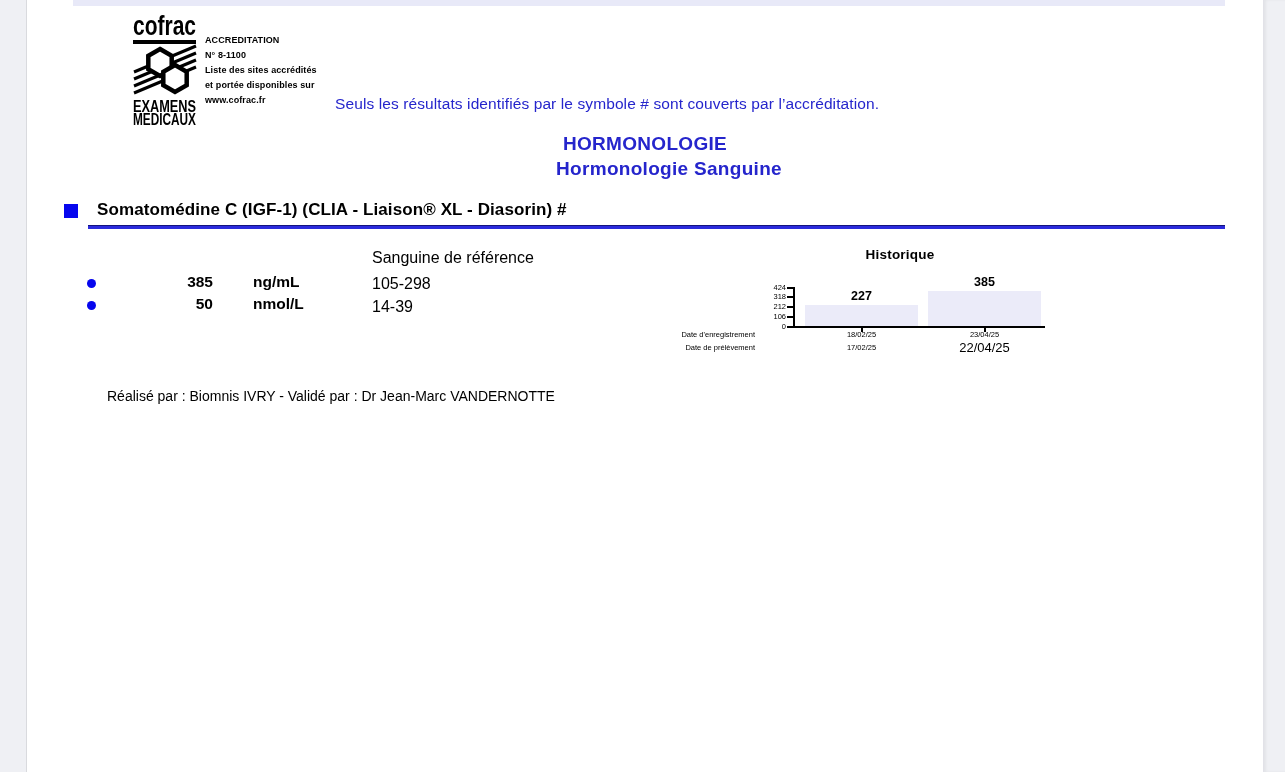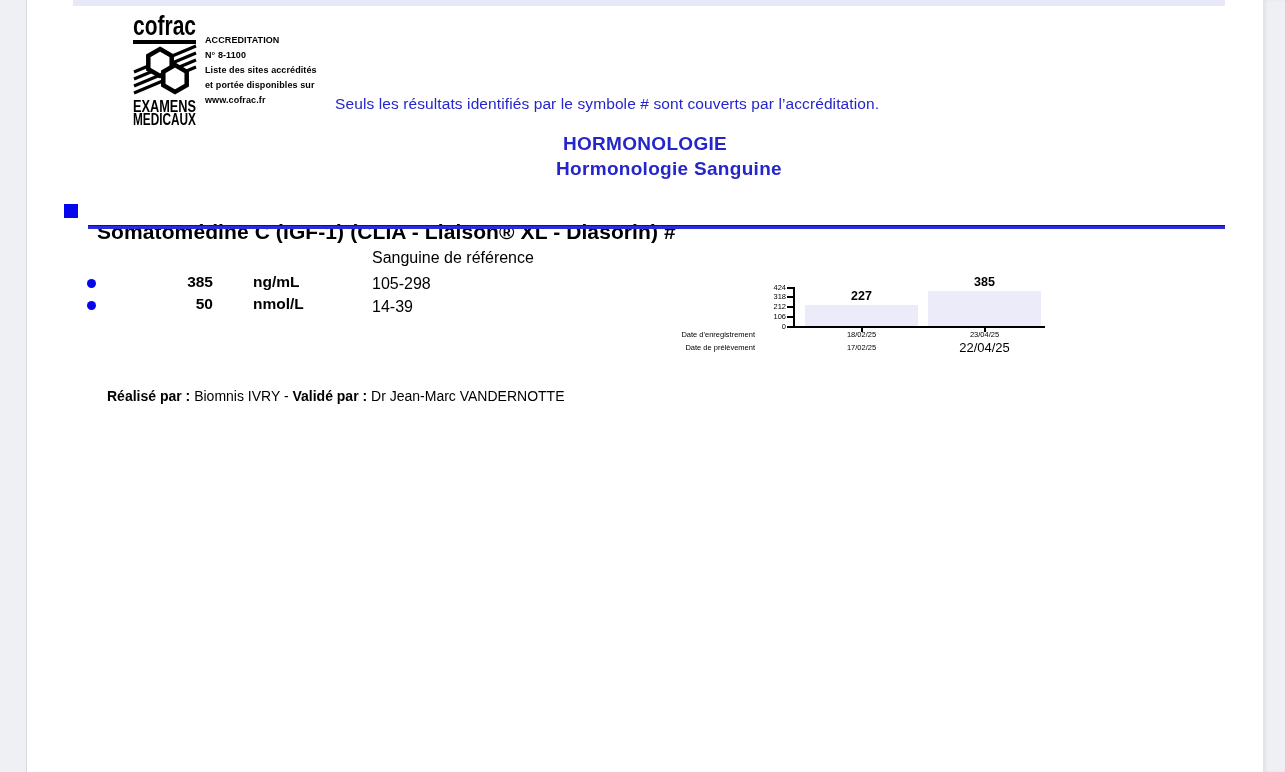--- a/index.html
+++ b/index.html
@@ -14,32 +14,32 @@
   #gutter-left{left:0;width:26px;border-right:1px solid #d9dade;}
   #gutter-right{left:1263px;width:22px;border-left:1px solid #e2e2e8;box-shadow:inset 2px 0 3px rgba(0,0,0,0.05);}
   #top-strip{left:73px;top:0;width:1152px;height:6px;background:#e8e9f8;}
   #logo{left:133px;top:12px;}
   #accred-block{left:205px;top:33px;width:140px;font-size:9px;font-weight:bold;line-height:15px;letter-spacing:0.1px;}
   #notice{left:335px;top:63px;font-size:15.5px;letter-spacing:0.1px;margin-top:32px;}
   .blue{color:#2525cc;}
   #dept{left:27px;top:133px;width:1236px;text-align:center;font-size:19px;font-weight:bold;letter-spacing:0.3px;}
   #subdept{left:27px;top:158px;width:1236px;text-align:center;font-size:19px;font-weight:bold;letter-spacing:0.3px;margin-left:24px;}
   #section-bullet{left:64px;top:204px;width:14px;height:14px;background:#0606ee;}
-  #test-title{left:97px;top:200px;font-size:21px;font-weight:bold;letter-spacing:0.1px;white-space:nowrap;margin-top:20px;}
+  #test-title{left:97px;top:200px;font-size:17px;font-weight:bold;letter-spacing:0.1px;white-space:nowrap;}
   #title-underline{left:88px;top:225px;width:1137px;height:3px;background:#2b2bdc;border-top:1px solid #13137e;}
   #ref-header{left:372px;top:249px;font-size:16px;}
   .dot{width:9px;height:9px;border-radius:50%;background:#0606ee;}
   .val{width:95px;text-align:right;font-size:15.5px;font-weight:bold;}
   .unit{font-size:15.5px;font-weight:bold;}
   .refval{font-size:16px;}
   #chart{left:660px;top:246px;width:430px;height:115px;}
   #chart *{position:absolute;}
   #chart-title{left:100px;top:1px;width:280px;text-align:center;font-size:13.5px;font-weight:bold;letter-spacing:0.2px;}
   #footer{left:107px;top:388px;font-size:14px;white-space:pre-wrap;}
-  #footer b{font-weight:bold;text-align:right;}
+  #footer b{font-weight:normal;text-align:right;}
   svg text{font-family:"Liberation Sans",sans-serif;}
 </style>
 </head>
 <body>
 
 <div id="gutter-left" class="gutter"></div>
 <div id="gutter-right" class="gutter"></div>
 
 <div id="top-strip" class="abs"></div>
 
@@ -83,20 +83,21 @@
 <div class="abs val" style="left:118px;top:273px;">385</div>
 <div class="abs unit" style="left:253px;top:273px;">ng/mL</div>
 <div class="abs refval" style="left:372px;top:275px;">105-298</div>
 
 <div class="abs dot" style="left:87px;top:301px;"></div>
 <div class="abs val" style="left:118px;top:295px;">50</div>
 <div class="abs unit" style="left:253px;top:295px;">nmol/L</div>
 <div class="abs refval" style="left:372px;top:298px;">14-39</div>
 
 <div id="chart" class="abs">
+  <div id="chart-title">Historique</div>
 <div style="left: 133px; top: 41px; width: 2px; height: 41px; background: rgb(0, 0, 0);"></div>
     <div style="left: 133px; top: 80px; width: 252px; height: 2px; background: rgb(0, 0, 0);"></div>
     <div style="left: 127px; top: 40.5px; width: 6px; height: 2px; background: rgb(0, 0, 0);"></div>
     <div style="left: 0px; top: 36.5px; width: 126px; text-align: right; font-size: 7.5px; line-height: 9px;">424</div>
     <div style="left: 127px; top: 50.25px; width: 6px; height: 2px; background: rgb(0, 0, 0);"></div>
     <div style="left: 0px; top: 46.25px; width: 126px; text-align: right; font-size: 7.5px; line-height: 9px;">318</div>
     <div style="left: 127px; top: 60px; width: 6px; height: 2px; background: rgb(0, 0, 0);"></div>
     <div style="left: 0px; top: 56px; width: 126px; text-align: right; font-size: 7.5px; line-height: 9px;">212</div>
     <div style="left: 127px; top: 69.75px; width: 6px; height: 2px; background: rgb(0, 0, 0);"></div>
     <div style="left: 0px; top: 65.75px; width: 126px; text-align: right; font-size: 7.5px; line-height: 9px;">106</div>

